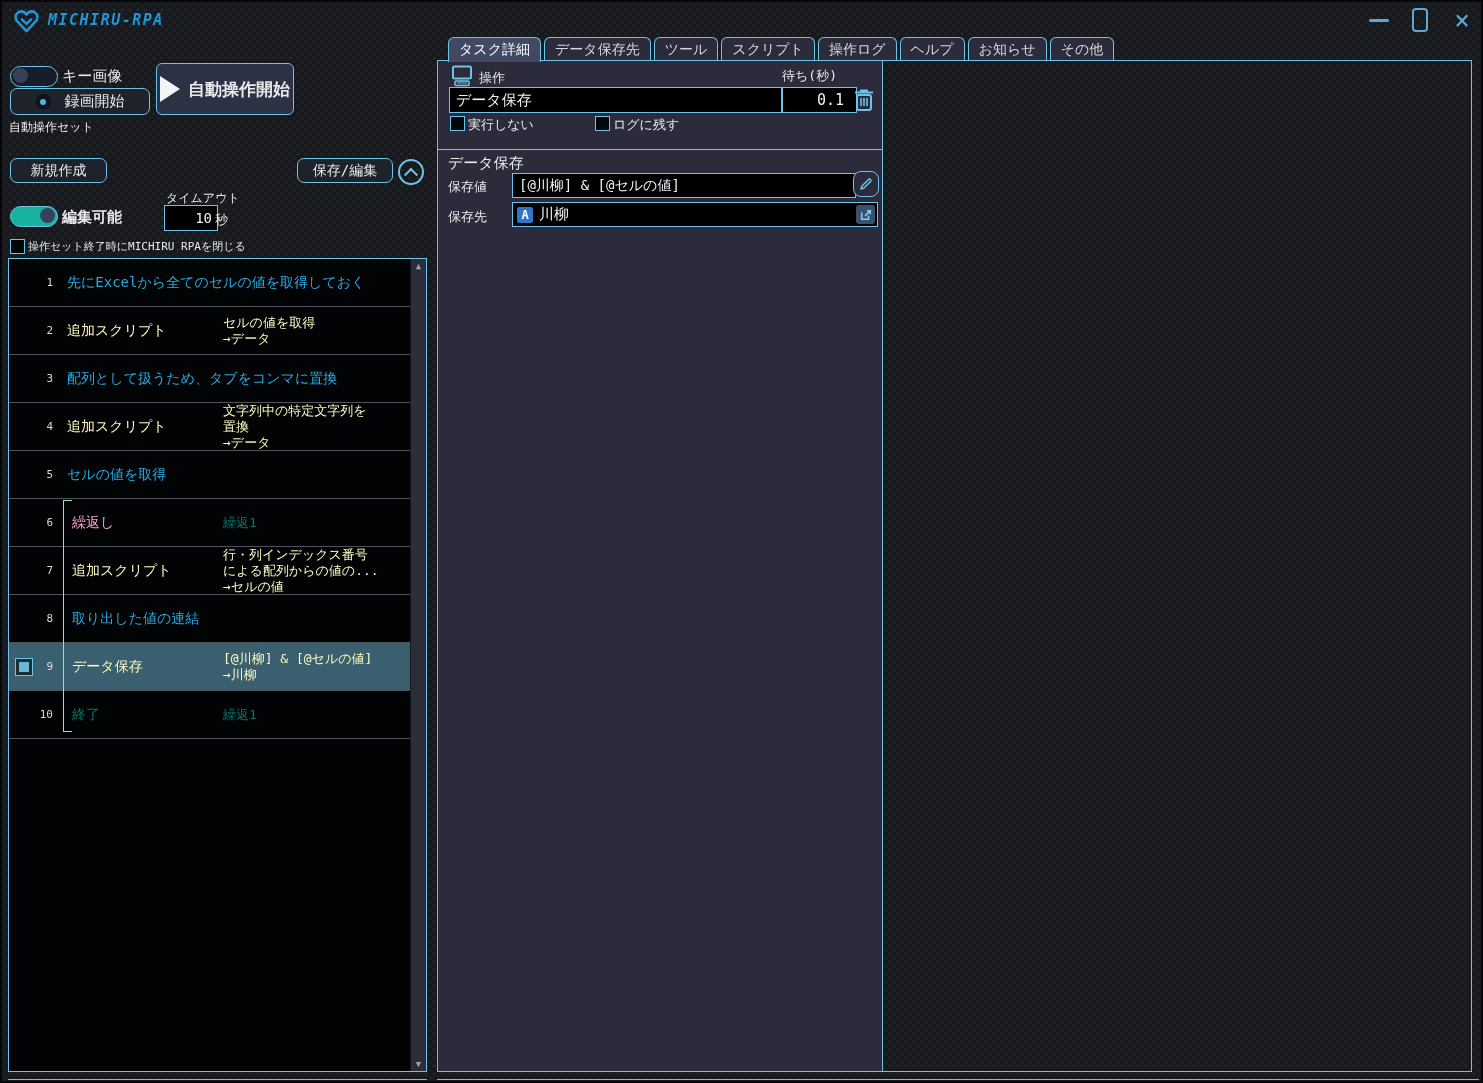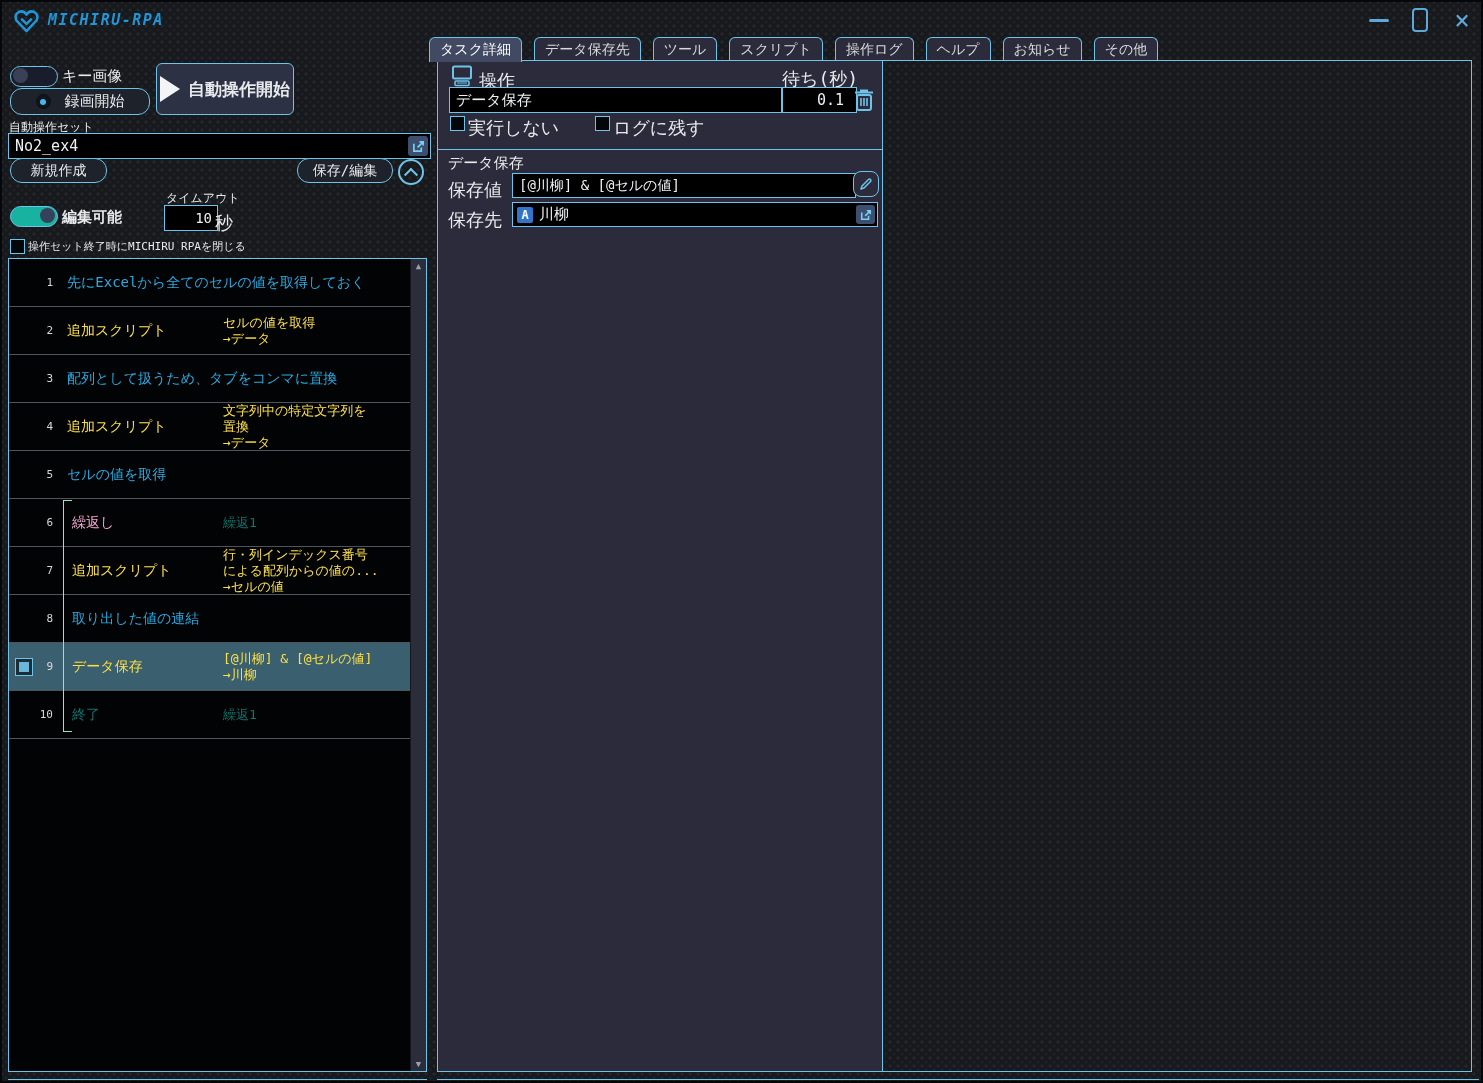--- a/index.html
+++ b/index.html
@@ -22,74 +22,74 @@
   
   .logo{position:absolute;left:13px;top:7px;display:flex;align-items:center;gap:8px;}
   .logo-text{font-size:15px;font-weight:bold;font-style:italic;color:#2196d6;letter-spacing:1.5px;}
   .win-btn{position:absolute;top:0;height:40px;display:flex;align-items:center;justify-content:center;color:#5ea8d8;cursor:default;}
   .btn-min{left:1362px;width:34px;}
   .btn-min .bar{width:20px;height:3px;background:#5ea8d8;border-radius:2px;}
   .btn-max{left:1404px;width:32px;}
   .btn-max .box{width:12px;height:20px;border:2.5px solid #5ea8d8;border-radius:4px;}
   .btn-close{left:1444px;width:36px;font-size:26px;line-height:26px;}
   .btn{
-    position:absolute;background:#1e222b;border:1px solid #6fc3e8;border-radius:12px;
+    position:absolute;background:#1e222b;border:1px solid #6fc3e8;border-radius:7px;
     color:#e8eaec;display:flex;align-items:center;justify-content:center;font-size:15px;
   }
   .toggle{position:absolute;width:46px;height:19px;border:1px solid #6fc3e8;border-radius:11px;background:#191d2b;}
   .toggle .knob{position:absolute;top:1px;width:15px;height:15px;border-radius:50%;background:#3a4156;}
   .toggle.off .knob{left:2px;}
   .toggle.on{background:#17b2a0;}
   .toggle.on .knob{right:2px;background:#36415c;}
   .field{position:absolute;background:#000;border:1px solid #6fc3e8;color:#eef1f3;display:flex;align-items:center;}
   .cbox{position:absolute;width:13px;height:13px;background:#04070a;border:1px solid #6fc3e8;}
   .lbl{position:absolute;white-space:nowrap;}
-  .s12{font-size:12px;} .s13{font-size:18px;} .s15{font-size:15px;}
+  .s12{font-size:12px;} .s13{font-size:13px;} .s15{font-size:15px;}
   
   .radio{width:13px;height:13px;border-radius:50%;background:#10141d;border:1px solid #0b0f16;
          display:flex;align-items:center;justify-content:center;margin-right:14px;}
   .radio .dot{width:6px;height:6px;border-radius:50%;background:#49b6e8;}
   .play{width:0;height:0;border-left:20px solid #f2f4f6;border-top:13px solid transparent;border-bottom:13px solid transparent;margin-right:8px;}
   .chev-circle{position:absolute;left:398px;top:159px;width:22px;height:22px;border:2px solid #6fc3e8;border-radius:50%;
                display:flex;align-items:center;justify-content:center;}
   .chev-up{width:8px;height:8px;border-left:2.5px solid #6fc3e8;border-top:2.5px solid #6fc3e8;transform:rotate(45deg) translate(2px,2px);}
   .mini-sq{width:20px;height:20px;background:#3c4f6f;border-radius:3px;display:flex;align-items:center;justify-content:center;}
   
   .step-list{position:absolute;left:8px;top:258px;width:417px;height:812px;background:#020304;border:1px solid #6fc3e8;}
   .step-rows{position:absolute;left:0;top:0;right:16px;}
   .step-row{position:relative;height:47px;border-bottom:1px solid #4e545b;}
   .step-row.selected{background:#3a5f6e;}
   .step-num{position:absolute;left:0;top:0;width:50px;height:100%;display:flex;align-items:center;justify-content:flex-end;
             padding-right:6px;box-sizing:border-box;font-size:11px;color:#d7dbde;}
   .step-name{position:absolute;left:58px;top:0;width:160px;height:100%;display:flex;align-items:center;font-size:14px;white-space:nowrap;}
   .step-name.indent{left:63px;}
   .step-desc{position:absolute;left:214px;top:0;right:4px;height:100%;display:flex;flex-direction:column;justify-content:center;
              font-size:13px;line-height:16px;white-space:nowrap;overflow:hidden;}
-  .c-cyan{color:#2aa9e0;} .c-white{color:#fde047;} .c-green{color:#0f766e;} .c-mint{color:#f9a8d4;}
+  .c-cyan{color:#2aa9e0;} .c-white{color:#fef9c3;} .c-green{color:#0f766e;} .c-mint{color:#f9a8d4;}
   .sel-check{position:absolute;left:6px;top:15px;width:16px;height:16px;border:1px solid #6fc3e8;background:#1d2c36;
              display:flex;align-items:center;justify-content:center;}
   .sel-check .sel-inner{width:10px;height:10px;background:#6ab6d9;}
   .loop-bracket{position:absolute;left:54px;top:241px;width:8px;height:230px;
                 border-left:1px solid #8fe8c2;border-top:1px solid #8fe8c2;border-bottom:1px solid #8fe8c2;}
   .list-scrollbar{position:absolute;right:0;top:0;width:15px;height:100%;background:#2b2e3a;border-left:1px solid #15171c;}
   .sb-arrow{position:absolute;left:0;width:100%;height:14px;color:#9aa0a8;font-size:9px;display:flex;align-items:center;justify-content:center;}
   .sb-up{top:0;} .sb-down{bottom:0;}
   
   .step-thumb{position:absolute;right:17px;top:3px;width:44px;height:41px;background:#fdfdfd;box-shadow:0 0 0 1px #0a0a0a;}
   .th-top{position:absolute;left:0;top:0;width:100%;height:3px;background:#2b3440;}
   .th-bar{position:absolute;left:2px;top:5px;width:40px;height:4px;background:#dfe6ec;}
   .th-bar2{position:absolute;right:2px;top:5px;width:12px;height:4px;background:#5ab4e8;}
   .th-line1{position:absolute;left:4px;top:13px;width:22px;height:2px;background:#9aa4ad;}
   .th-red1{position:absolute;left:4px;top:18px;width:5px;height:3px;background:#c23b3b;}
   .th-line2{position:absolute;left:11px;top:18px;width:14px;height:2px;background:#b9c2c9;}
   .th-panel{position:absolute;left:3px;top:24px;width:38px;height:7px;background:#eaf3fa;}
   .th-red2{position:absolute;left:5px;top:26px;width:5px;height:3px;background:#c23b3b;}
   .th-btn{position:absolute;left:3px;bottom:2px;width:38px;height:5px;background:#2f9fe0;}
   
-  .tabbar{position:absolute;left:429px;top:37px;display:flex;gap:12px;z-index:3;}
+  .tabbar{position:absolute;left:448px;top:37px;display:flex;gap:3px;z-index:3;}
   .tab{height:22px;line-height:22px;padding:0 10px;font-size:14px;color:#d8dadc;background:#2b2b3b;
        border:1px solid #6fc3e8;border-bottom:none;border-radius:6px 6px 0 0;white-space:nowrap;}
   .tab.active{background:#424a63;color:#ffffff;height:24px;}
   .right-panel{position:absolute;left:437px;top:60px;width:1035px;height:1012px;border:1px solid #6fc3e8;box-sizing:border-box;}
   .form-area{position:absolute;left:0;top:0;width:445px;height:100%;background:#2b2b3b;border-right:1px solid #6fc3e8;box-sizing:border-box;}
   .divider{position:absolute;left:0;top:88px;width:100%;height:1px;background:#6fc3e8;}
   .pencil-btn{position:absolute;left:415px;top:110px;width:26px;height:26px;border:1.5px solid #6fc3e8;border-radius:8px;
               background:#2b2b3b;display:flex;align-items:center;justify-content:center;box-sizing:border-box;}
   .a-icon{width:16px;height:16px;background:#3174c9;border-radius:2px;color:#fff;font-size:12px;font-weight:bold;
           display:flex;align-items:center;justify-content:center;margin:0 6px 0 4px;flex:none;}
@@ -130,28 +130,20 @@
       </span>
     <span>録画開始</span>
   </div>
 
   <div class="btn" style="left:156px;top:63px;width:136px;height:50px;background:#2c3144;font-size:17px;font-weight:bold;border-radius:6px;">
     <span class="play"></span>
     <span>自動操作開始</span>
   </div>
 
   <div class="lbl s12" style="left:9px;top:119px;">自動操作セット</div>
-  <div class="field" style="left:8px;top:133px;width:415px;height:24px;padding-left:6px;font-size:15px;">
-    <span>No2_ex4</span>
-    <span class="mini-sq" style="position:absolute;right:2px;top:2px;">
-      <svg width="13" height="13" viewBox="0 0 14 14">
-          <path d="M2,4 L2,12 L10,12 L10,8 M6,8 L12,2 M8,2 L12,2 L12,6" fill="none" stroke="#79d0f2" stroke-width="1.8"></path>
-        </svg>
-    </span>
-  </div>
 
   <div class="btn" style="left:10px;top:158px;width:95px;height:23px;font-size:14px;">
     <span>新規作成</span>
   </div>
   <div class="btn" style="left:297px;top:158px;width:94px;height:23px;font-size:14px;">
     <span>保存/編集</span>
   </div>
   <div class="chev-circle">
       <span class="chev-up"></span>
     </div>

